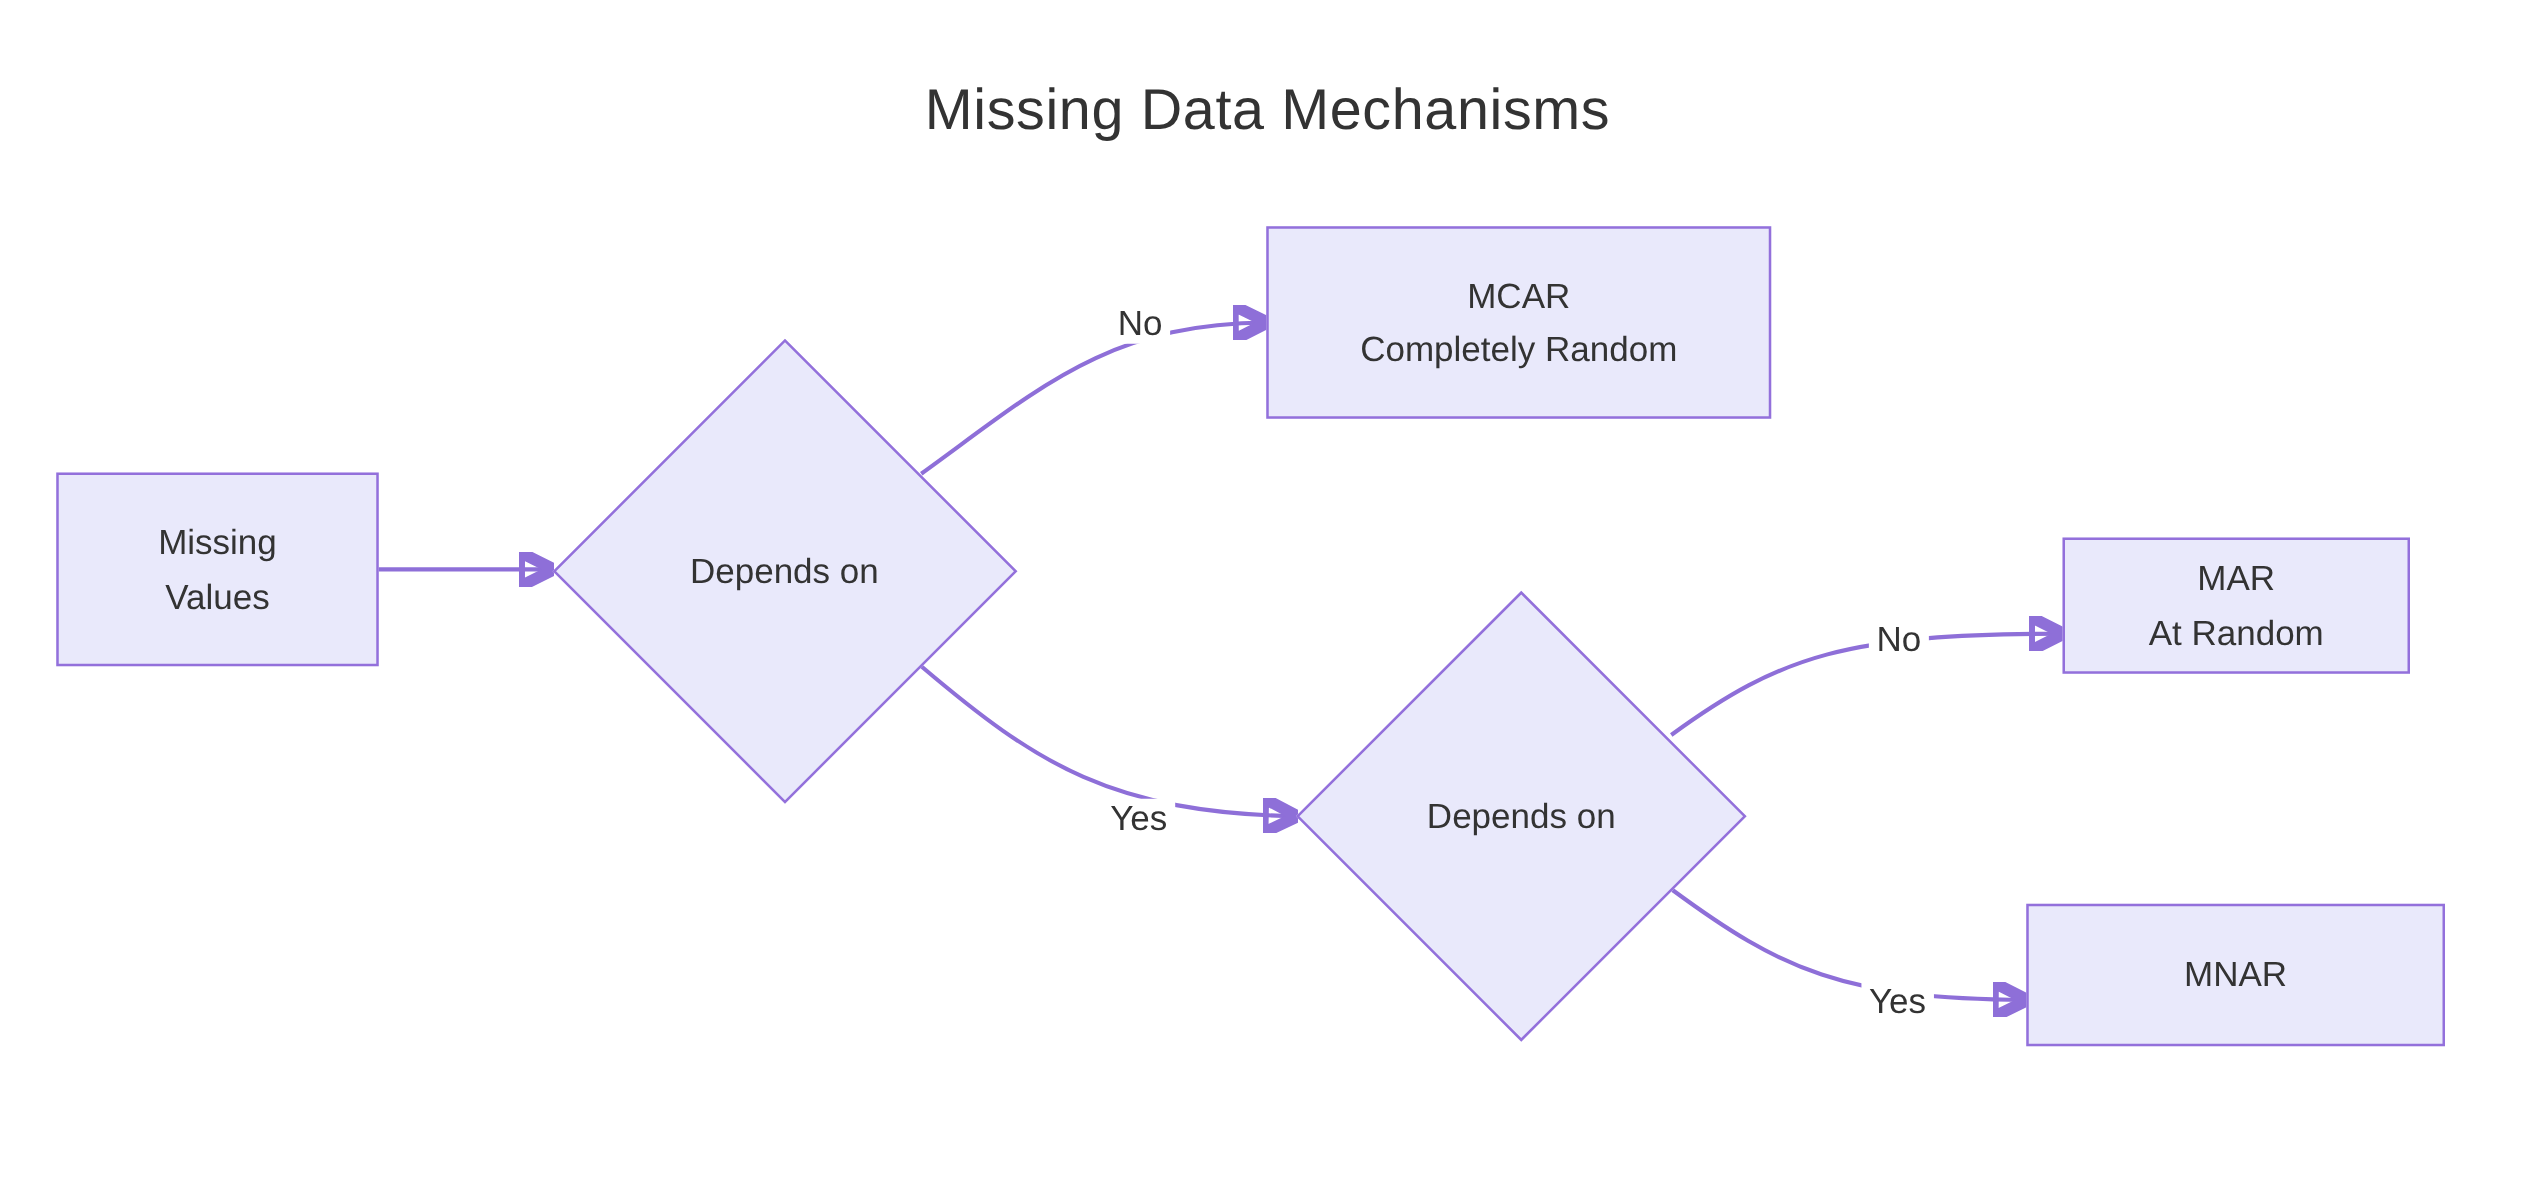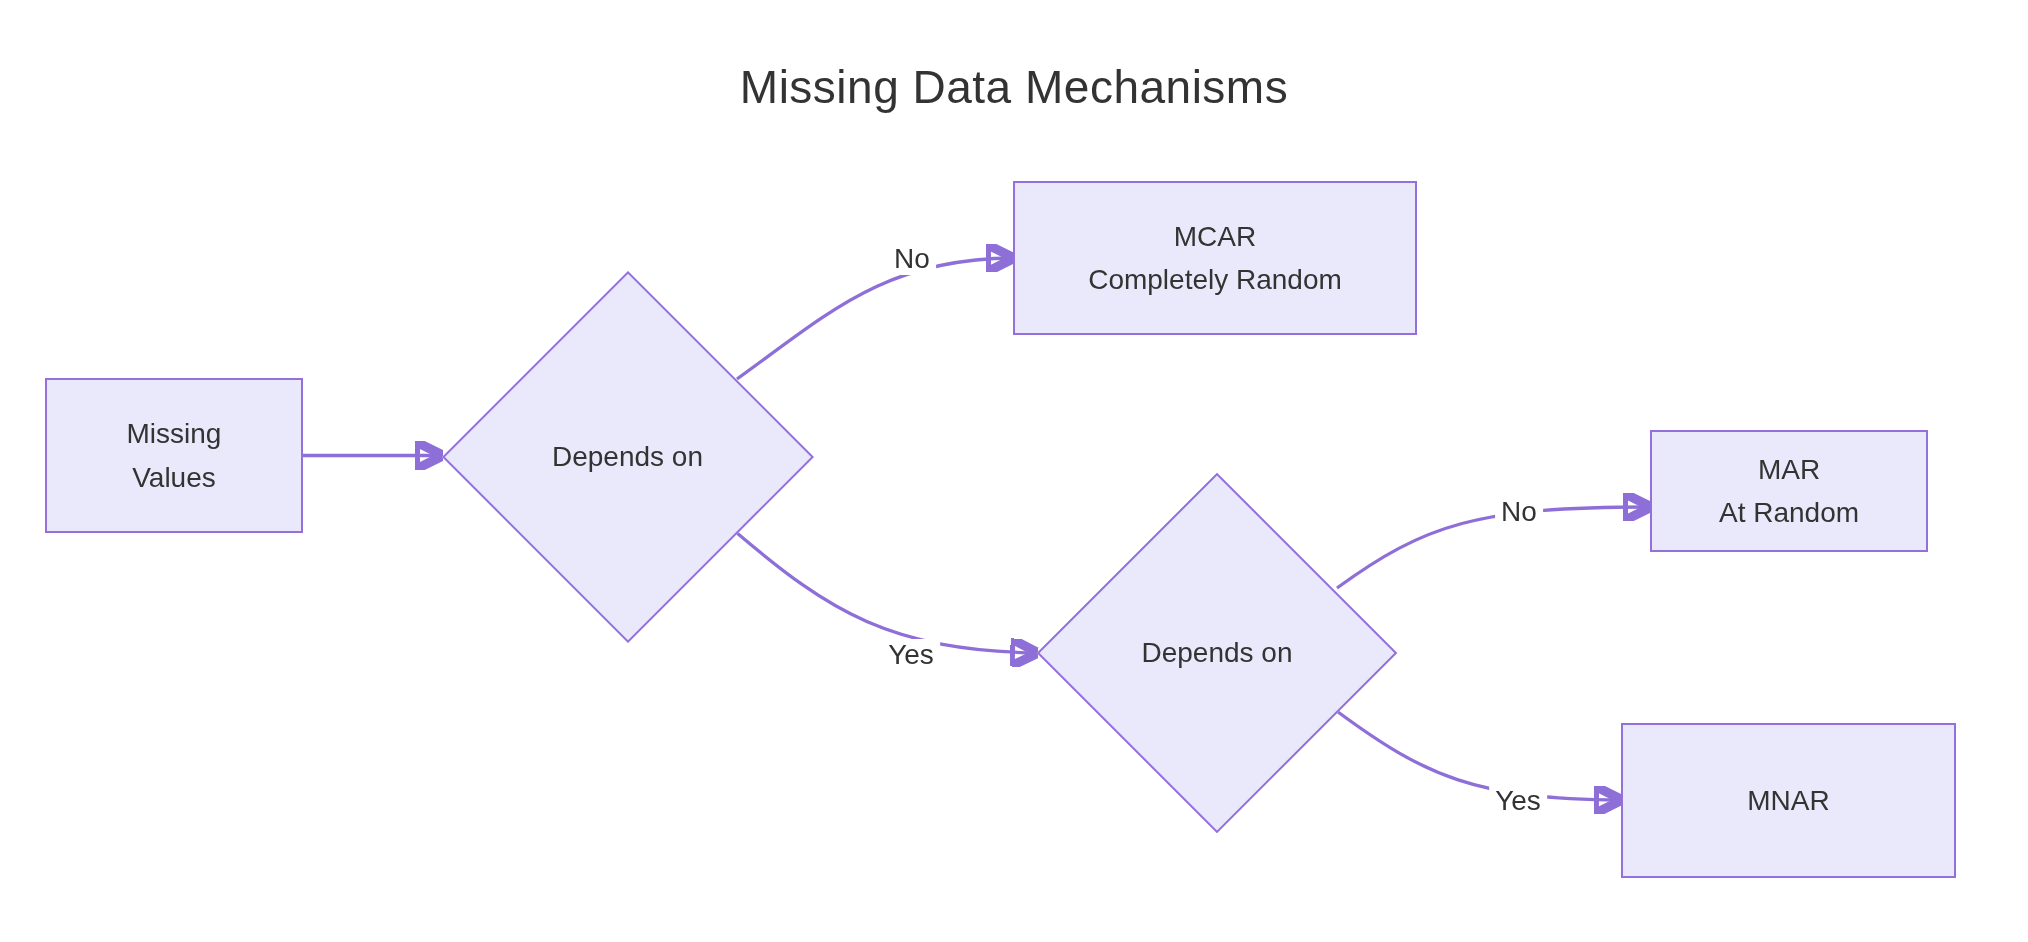--- a/index.html
+++ b/index.html
@@ -113,26 +113,26 @@
     <span>Completely Random</span>
   </div>
 
   <div class="diamond" style="left:1037px; top:473px; width:360px; height:360px;">
     <div class="shape" style="width:255px; height:255px;"></div>
     <div class="label">
       <span>Depends on</span>
     </div>
   </div>
 
-  <div class="rect-node" style="left:1650px; top:430px; width:278px; height:122px;">
+  <div class="rect-node" style="left:1650px; top:430px; width:278px; height:109px;">
     <span>MAR</span>
     <span>At Random</span>
   </div>
 
-  <div class="rect-node" style="left:1621px; top:723px; width:335px; height:155px;">
+  <div class="rect-node" style="left:1621px; top:723px; width:335px; height:114px;">
     <span>MNAR</span>
   </div>
 
   <div class="edge-label" style="left:912px; top:259px;">No</div>
   <div class="edge-label" style="left:911px; top:655px;">Yes</div>
   <div class="edge-label" style="left:1519px; top:512px;">No</div>
   <div class="edge-label" style="left:1518px; top:801px;">Yes</div>
 
 </div>
 

